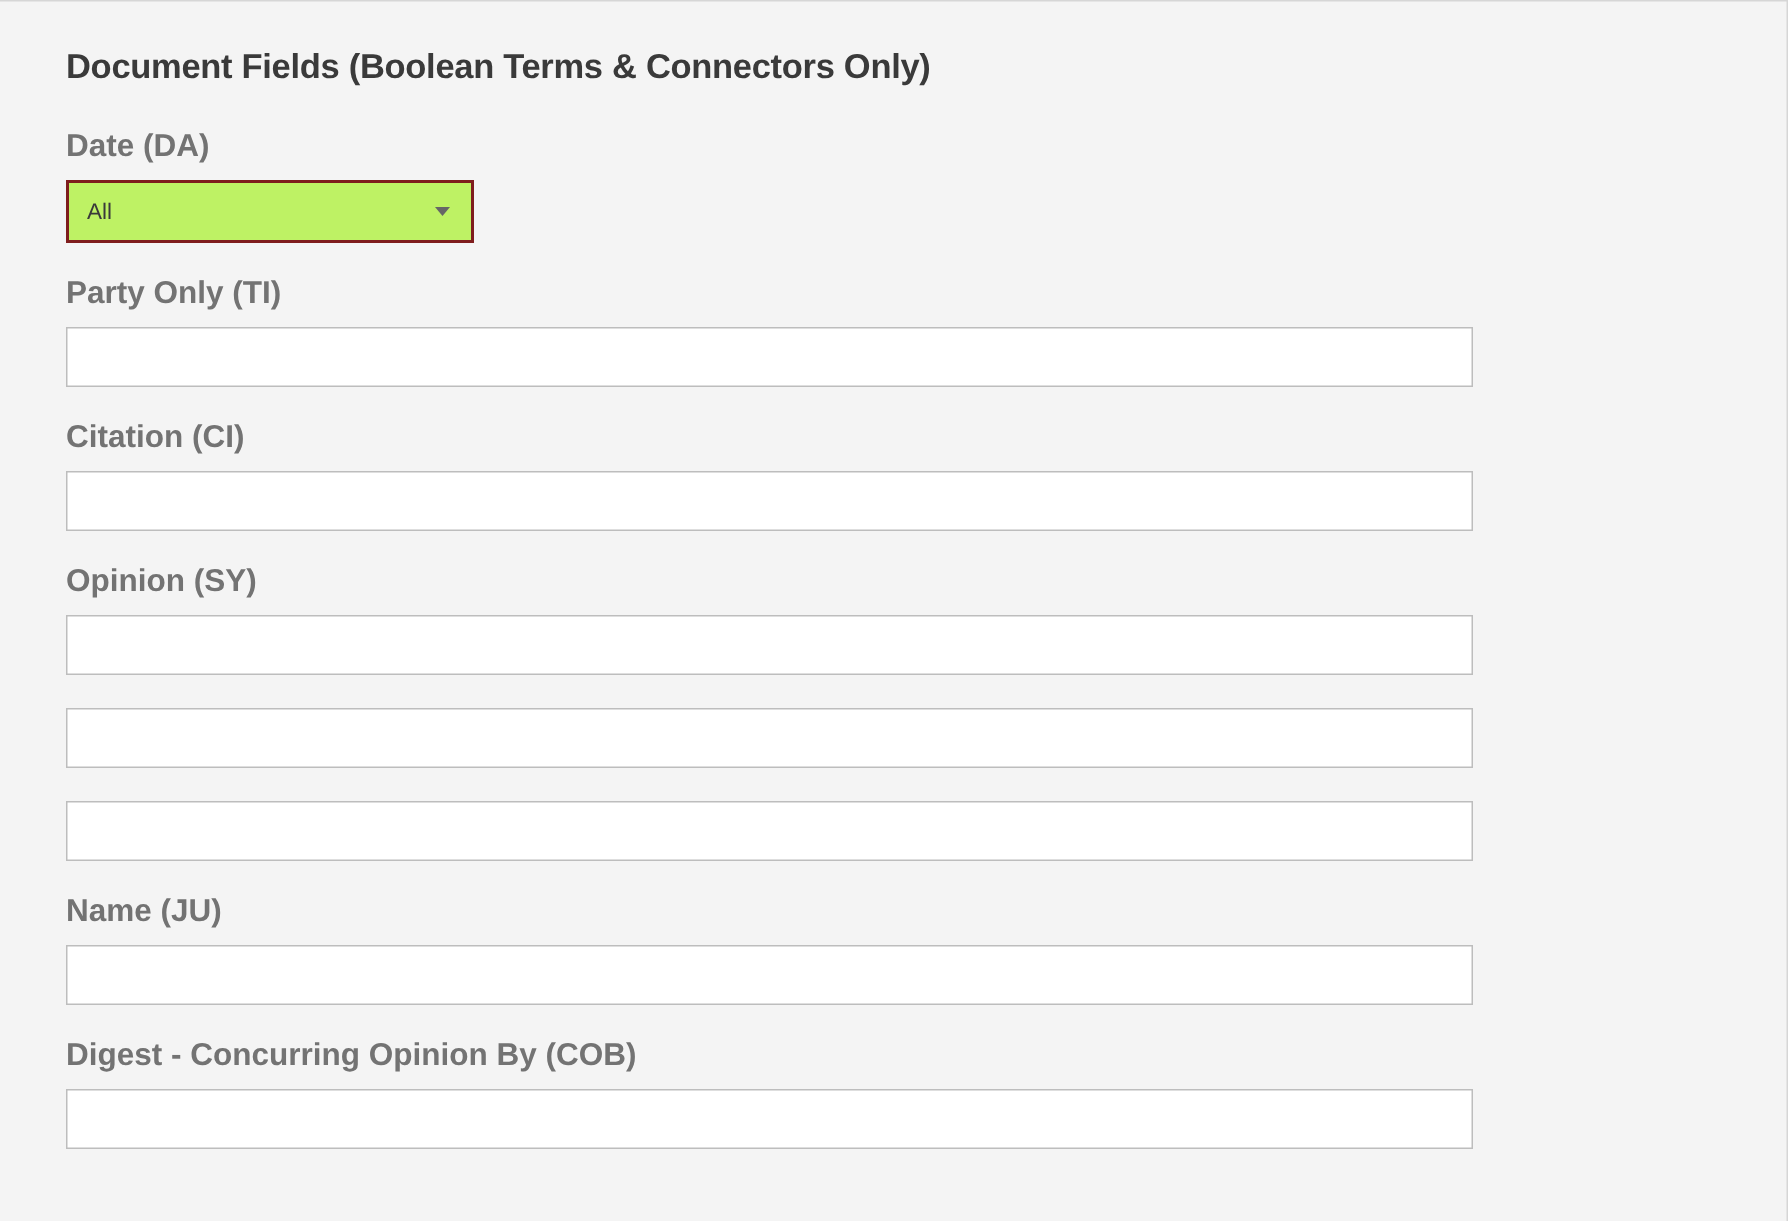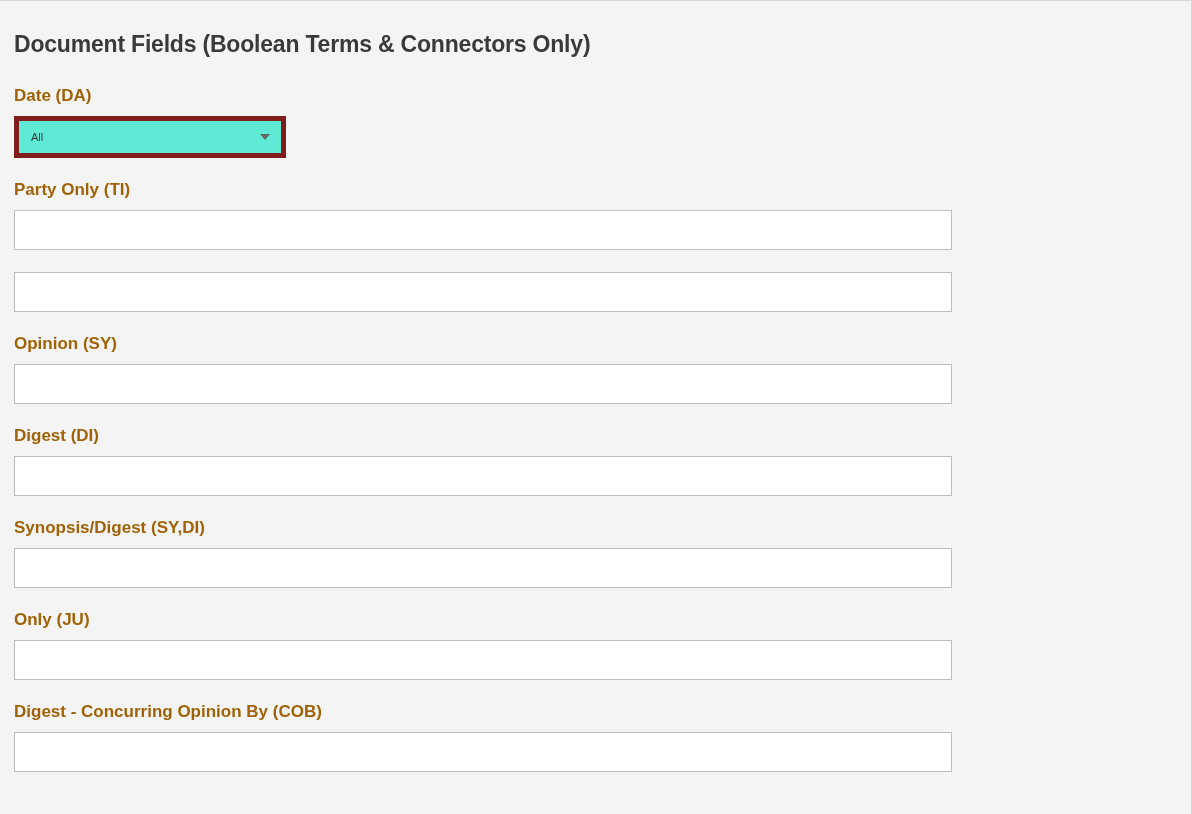--- a/index.html
+++ b/index.html
@@ -12,59 +12,59 @@
     overflow: hidden;
   }
   .panel {
     position: relative;
     width: 100%;
     height: 100%;
     background: #f4f4f4;
     border: 1px solid #d6d6d6;
     border-left: none;
     border-bottom: none;
-    padding: 20px 28px 0 14px;
+    padding: 20px 28px 0 44px;
   }
   .section-heading {
     font-size: 23px;
     font-weight: 600;
     color: #3a3a3a;
     margin-top: 10px;
     margin-bottom: 28px;
     letter-spacing: -0.2px;
   }
   .field-block { margin-bottom: 22px; }
   .field-label {
     display: block;
-    font-size: 17px;
+    font-size: 21px;
     font-weight: 600;
-    color: #a16207;
+    color: #737373;
     margin-bottom: 10px;
   }
   .text-input {
     width: 938px;
     height: 40px;
     background: #ffffff;
     border: 1px solid #bdbdbd;
     font-size: 15px;
     padding: 0 12px;
     color: #3a3a3a;
     outline: none;
   }
   .select-wrap {
     position: relative;
     display: inline-block;
     width: 272px;
   }
   .select-input {
     width: 100%;
     height: 42px;
-    background: #5eead4;
-    border: 5px solid #7f1d1d;
-    font-size: 11px;
+    background: #bef264;
+    border: 2px solid #7f1d1d;
+    font-size: 15px;
     padding: 0 40px 0 12px;
     color: #3a3a3a;
     outline: none;
     appearance: none;
     -webkit-appearance: none;
     -moz-appearance: none;
     cursor: pointer;
   }
   .select-caret {
     position: absolute;
@@ -95,40 +95,39 @@
       </span>
     </div>
   </div>
 
   <div class="field-block">
     <label class="field-label">Party Only (TI)</label>
     <input type="text" class="text-input" value="" style="">
   </div>
 
   <div class="field-block">
+    <label class="field-label">Citation (CI)</label>
     <input type="text" class="text-input" value="" style="">
   </div>
 
   <div class="field-block">
     <label class="field-label">Opinion (SY)</label>
     <input type="text" class="text-input" value="" style="">
   </div>
 
   <div class="field-block">
-    <label class="field-label">Digest (DI)</label>
     <input type="text" class="text-input" value="" style="">
   </div>
 
   <div class="field-block">
-    <label class="field-label">Synopsis/Digest (SY,DI)</label>
     <input type="text" class="text-input" value="" style="">
   </div>
 
   <div class="field-block">
-    <label class="field-label">Only (JU)</label>
+    <label class="field-label">Name (JU)</label>
     <input type="text" class="text-input" value="" style="">
   </div>
 
   <div class="field-block">
     <label class="field-label">Digest - Concurring Opinion By (COB)</label>
     <input type="text" class="text-input" value="" style="">
   </div>
 
 </div>
 

